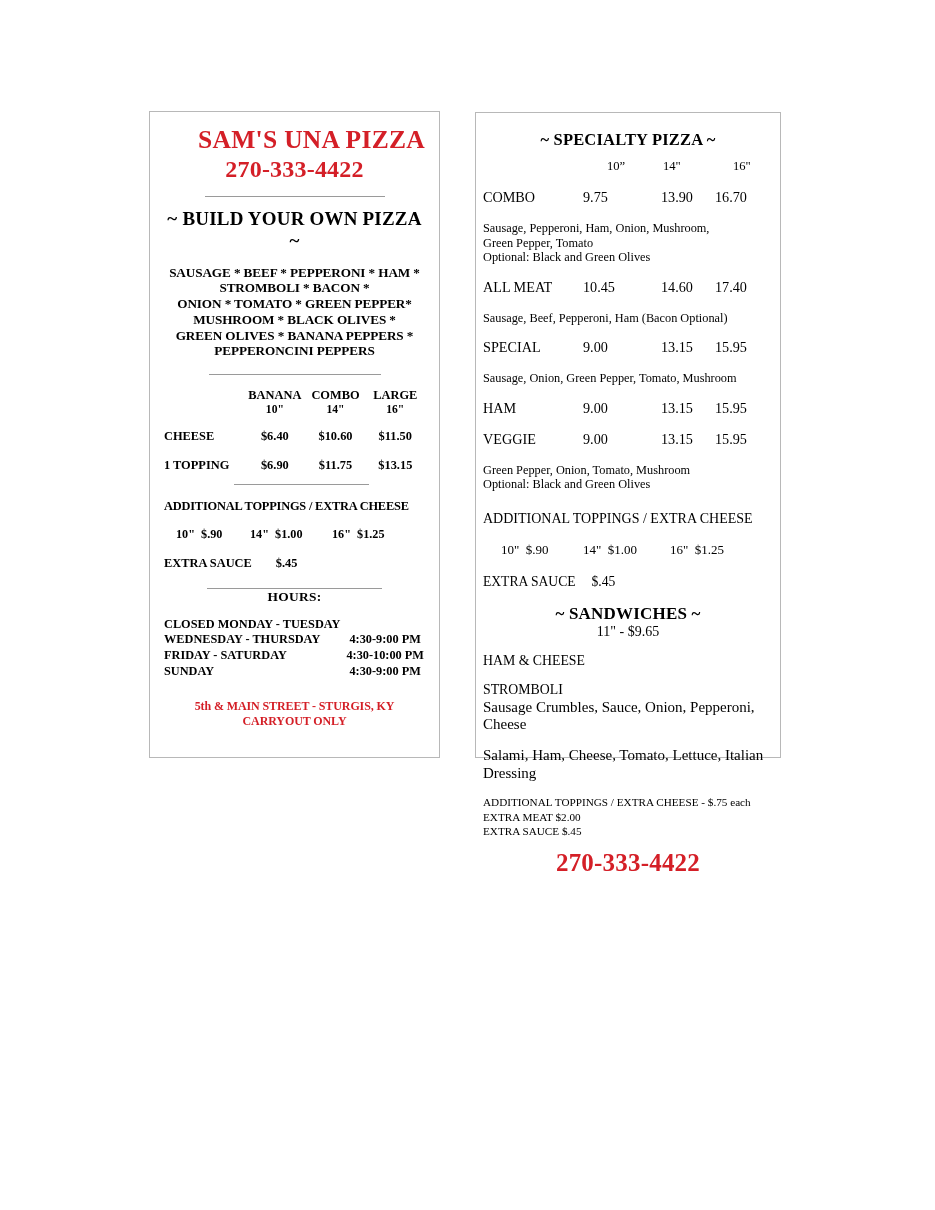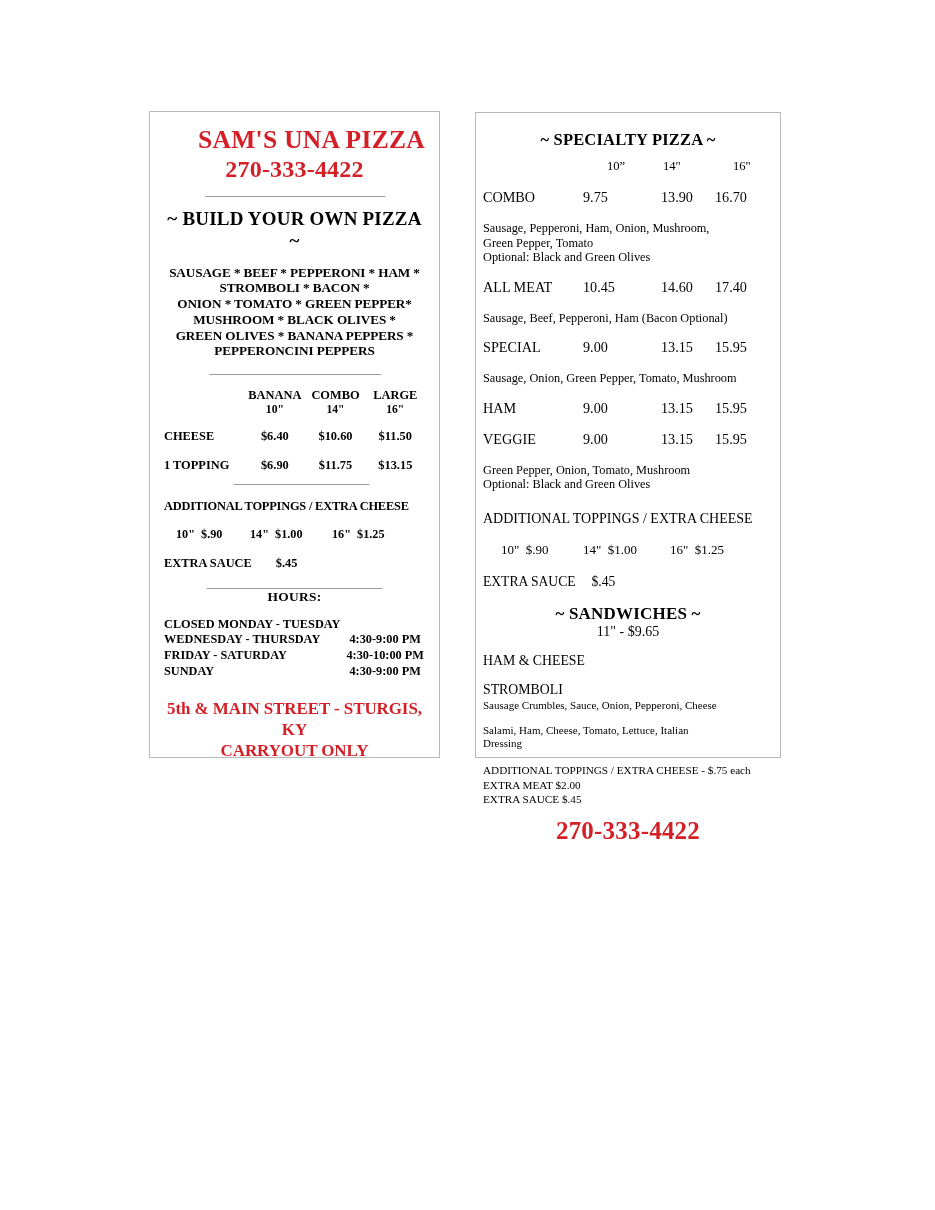--- a/index.html
+++ b/index.html
@@ -118,21 +118,21 @@
     width: 100%;
     border-collapse: collapse;
     margin-top: 12px;
     font-size: 12.3px;
     font-weight: bold;
   }
   .hours-table td { padding: 0; line-height: 1.27; }
   .hours-table .t { text-align: center; white-space: nowrap; }
 
   .addr {
-    font-size: 17px;
+    font-size: 12px;
     font-weight: bold;
     line-height: 1.22;
     margin-top: 20px;
     letter-spacing: -.1px;
   }
 
   
   .spec-title {
     font-size: 16.5px;
     font-weight: bold;
@@ -189,21 +189,21 @@
     font-weight: bold;
     margin-top: 14px;
     letter-spacing: .2px;
   }
   .sand-price {
     font-size: 14px;
     margin-top: 0px;
   }
   .sand-item { margin-top: 13px; }
   .sand-name { font-size: 13.8px; }
-  .sand-desc { font-size: 11px; line-height: 1.18; margin-top: 1px; }
+  .sand-desc { font-size: 15px; line-height: 1.18; margin-top: 1px; }
 
   .fine {
     font-size: 11.2px;
     line-height: 1.28;
     margin-top: 13px;
   }
   .r-phone {
     font-size: 25px;
     font-weight: bold;
     margin-top: 11px;

